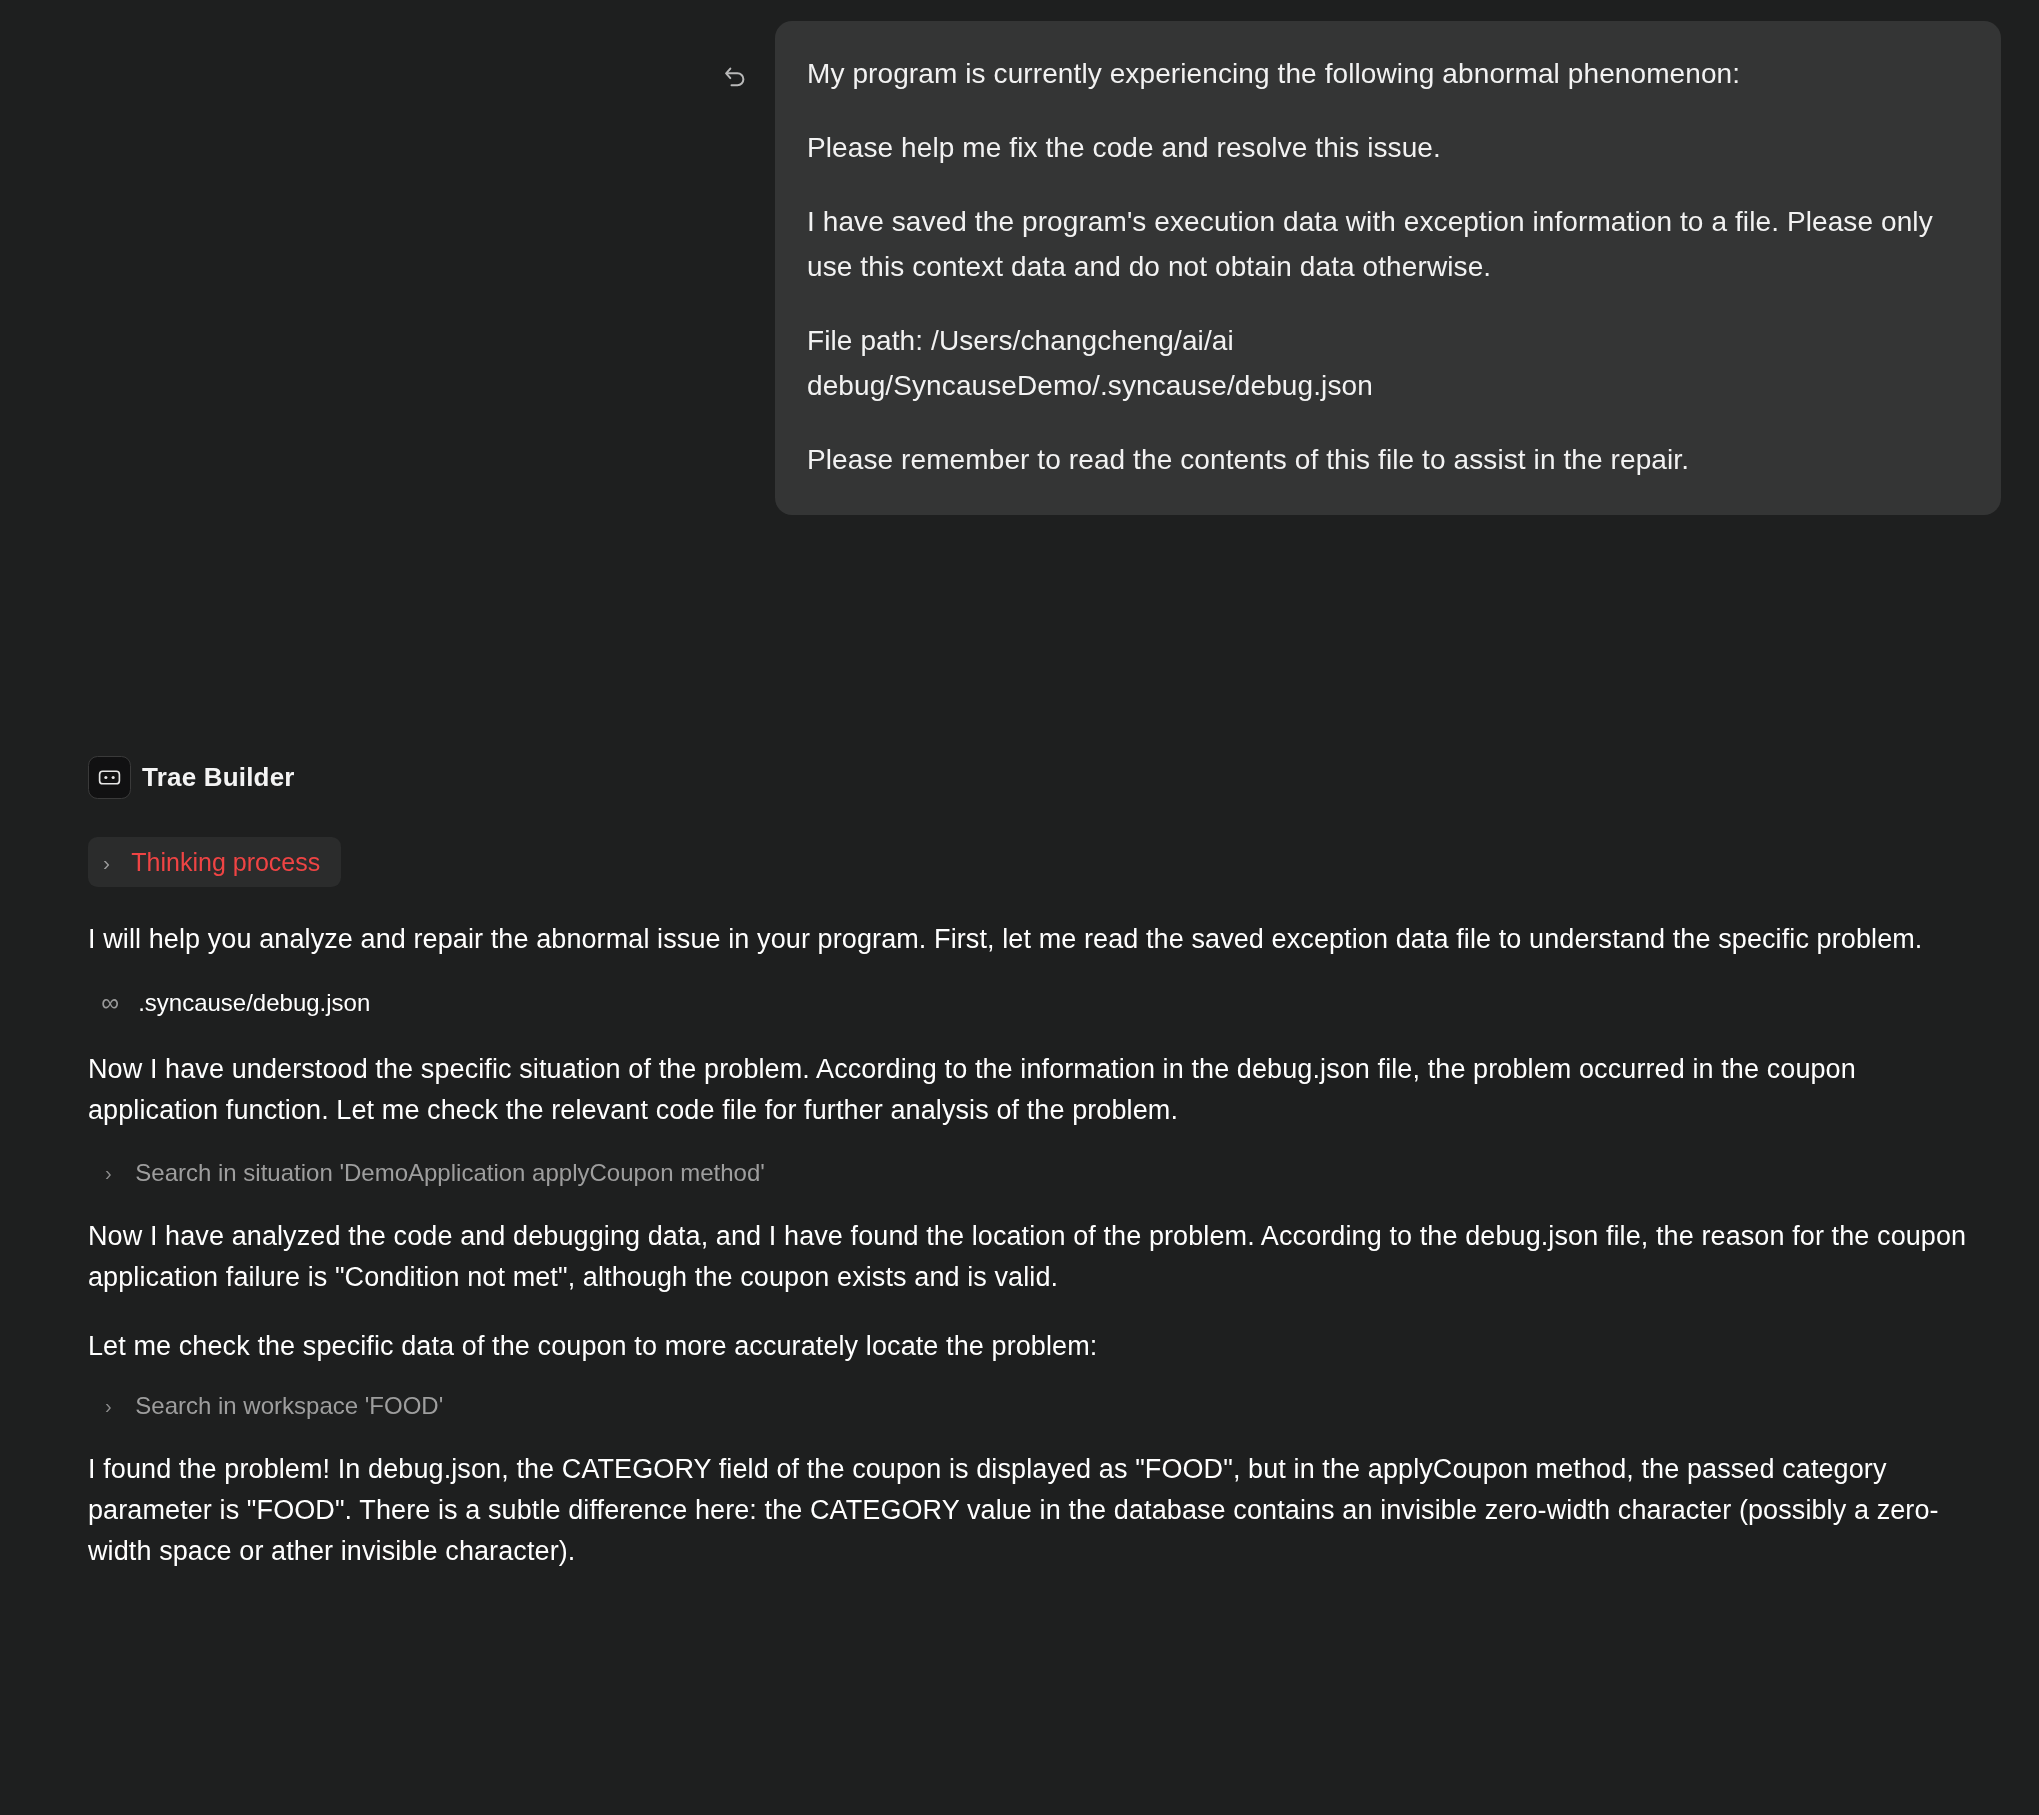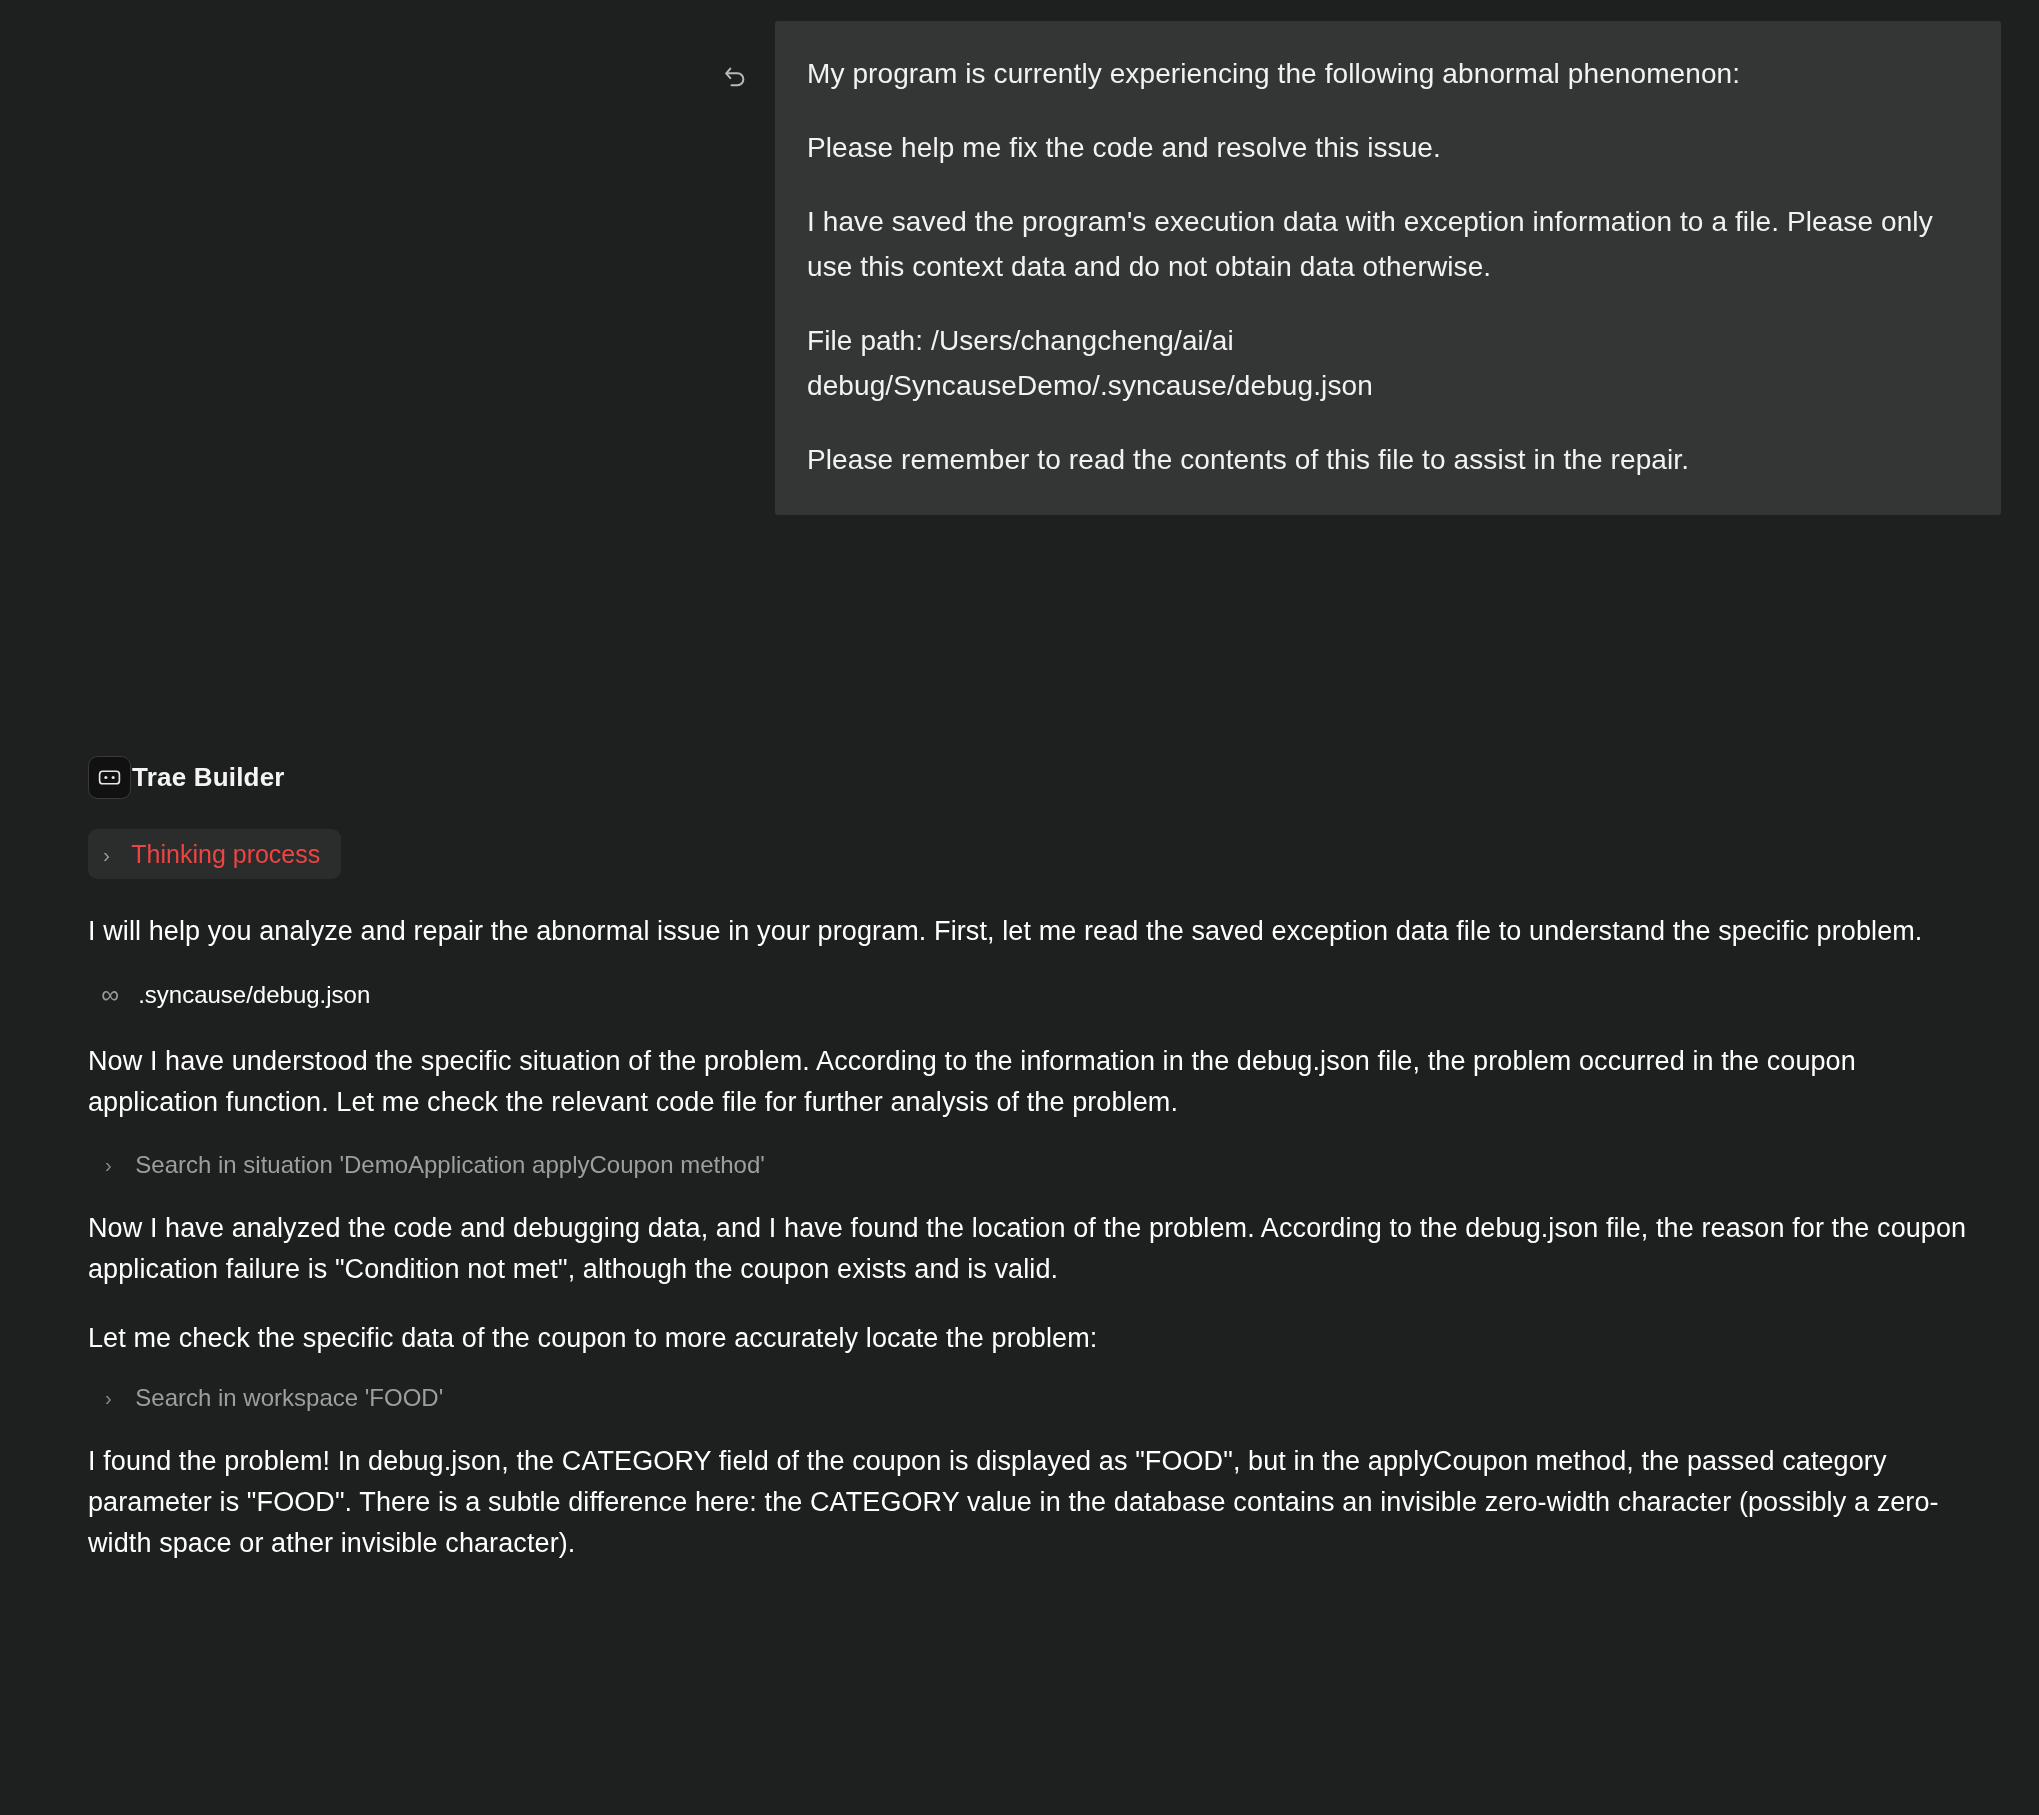--- a/index.html
+++ b/index.html
@@ -36,21 +36,21 @@
     align-items: center;
     justify-content: center;
     color: #b9b9b9;
     flex: 0 0 auto;
     cursor: pointer;
   }
   .user-bubble {
     width: 1226px;
     margin-right: 38px;
     background: #343535;
-    border-radius: 3px;
+    border-radius: 17px;
     padding: 30px 32px 32px 32px;
     font-size: 28px;
     line-height: 1.62;
     color: #f2f2f2;
     letter-spacing: 0.1px;
   }
   .user-bubble p {
     margin: 0 0 28.5px 0;
   }
   .user-bubble p:last-child { margin-bottom: 0; }
@@ -59,22 +59,22 @@
   
   .assistant {
     position: absolute;
     top: 756px;
     left: 88px;
     width: 1912px;
   }
   .agent-header {
     display: flex;
     align-items: center;
-    gap: 1px;
-    margin-bottom: 30px;
+    gap: 11px;
+    margin-bottom: 38px;
   }
   .agent-avatar {
     width: 43px;
     height: 43px;
     border-radius: 9.5px;
     background: #111112;
     border: 1px solid #3a3a3a;
     display: flex;
     align-items: center;
     justify-content: center;

